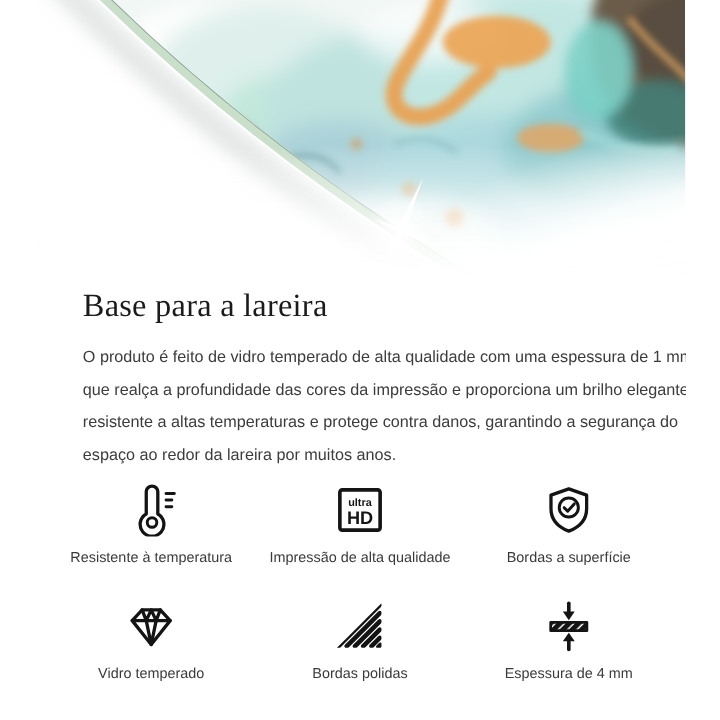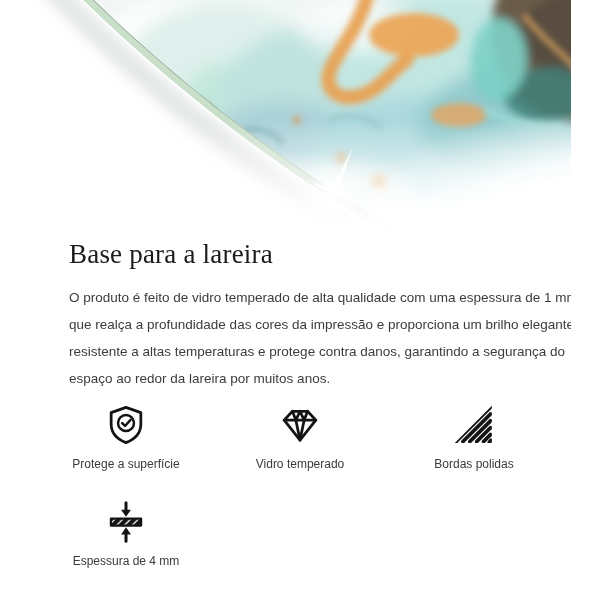--- a/index.html
+++ b/index.html
@@ -153,31 +153,51 @@
 
   <div class="content">
     <h1 class="title">
       <span style="display:block">Base para a lareira</span>
     </h1>
     <p class="description">O produto é feito de vidro temperado de alta qualidade com uma espessura de 1 mm, que realça a profundidade das cores da impressão e proporciona um brilho elegante. É resistente a altas temperaturas e protege contra danos, garantindo a segurança do espaço ao redor da lareira por muitos anos.</p>
   </div>
 
   <div class="features">
 
-
+    <div class="feature">
+      <div class="icon-box">
+        <svg class="ficon" width="44" height="44" viewBox="0 0 32 32">
+          <path d="M13,5 a3.5,3.5 0 0 1 7,0 v13.4 a7.2,7.2 0 1 1 -7,0 Z"></path>
+          <circle cx="16.5" cy="23.6" r="2.9" stroke-width="1.8"></circle>
+          <path d="M25,6 h5 M25,10 h3.5 M25,14 h3.5" stroke-width="1.8"></path>
+        </svg>
+      </div>
+      <div class="label">Resistente à temperatura</div>
+    </div>
+
+    <div class="feature">
+      <div class="icon-box">
+        <svg class="ficon" width="44" height="44" viewBox="0 0 32 32">
+          <rect x="3.8" y="3.8" width="24.4" height="24.4" rx="1.5" stroke-width="2.2"></rect>
+          <text x="16" y="13.8" font-size="6.6" font-weight="600" text-anchor="middle">ultra</text>
+          <text x="16" y="24.6" font-size="11" font-weight="700" text-anchor="middle">HD</text>
+        </svg>
+      </div>
+      <div class="label">Impressão de alta qualidade</div>
+    </div>
 
     <div class="feature">
       <div class="icon-box">
         <svg class="ficon" width="44" height="44" viewBox="0 0 32 32">
           <path d="M16,3.2 L26.8,7 v8.2 c0,6.8 -4.6,11.2 -10.8,13.6 C9.8,26.4 5.2,22 5.2,15.2 V7 Z"></path>
           <circle cx="16" cy="14.5" r="5.8" stroke-width="1.8"></circle>
           <path d="M13.2,14.6 l2.1,2.1 l4,-4.4" stroke-width="1.8"></path>
         </svg>
       </div>
-      <div class="label">Protege a superfície</div>
+      <div class="label">Bordas a superfície</div>
     </div>
 
     <div class="feature">
       <div class="icon-box">
         <svg class="ficon" width="44" height="44" viewBox="0 0 32 32" stroke-width="1.8">
           <path d="M10.5,6 H21.5 L27.5,12.5 L16,27 L4.5,12.5 Z"></path>
           <path d="M4.5,12.5 H27.5"></path>
           <path d="M10.5,6 L13,12.5 L16,6 L19,12.5 L21.5,6"></path>
           <path d="M13,12.5 L16,27 M19,12.5 L16,27"></path>
         </svg>

